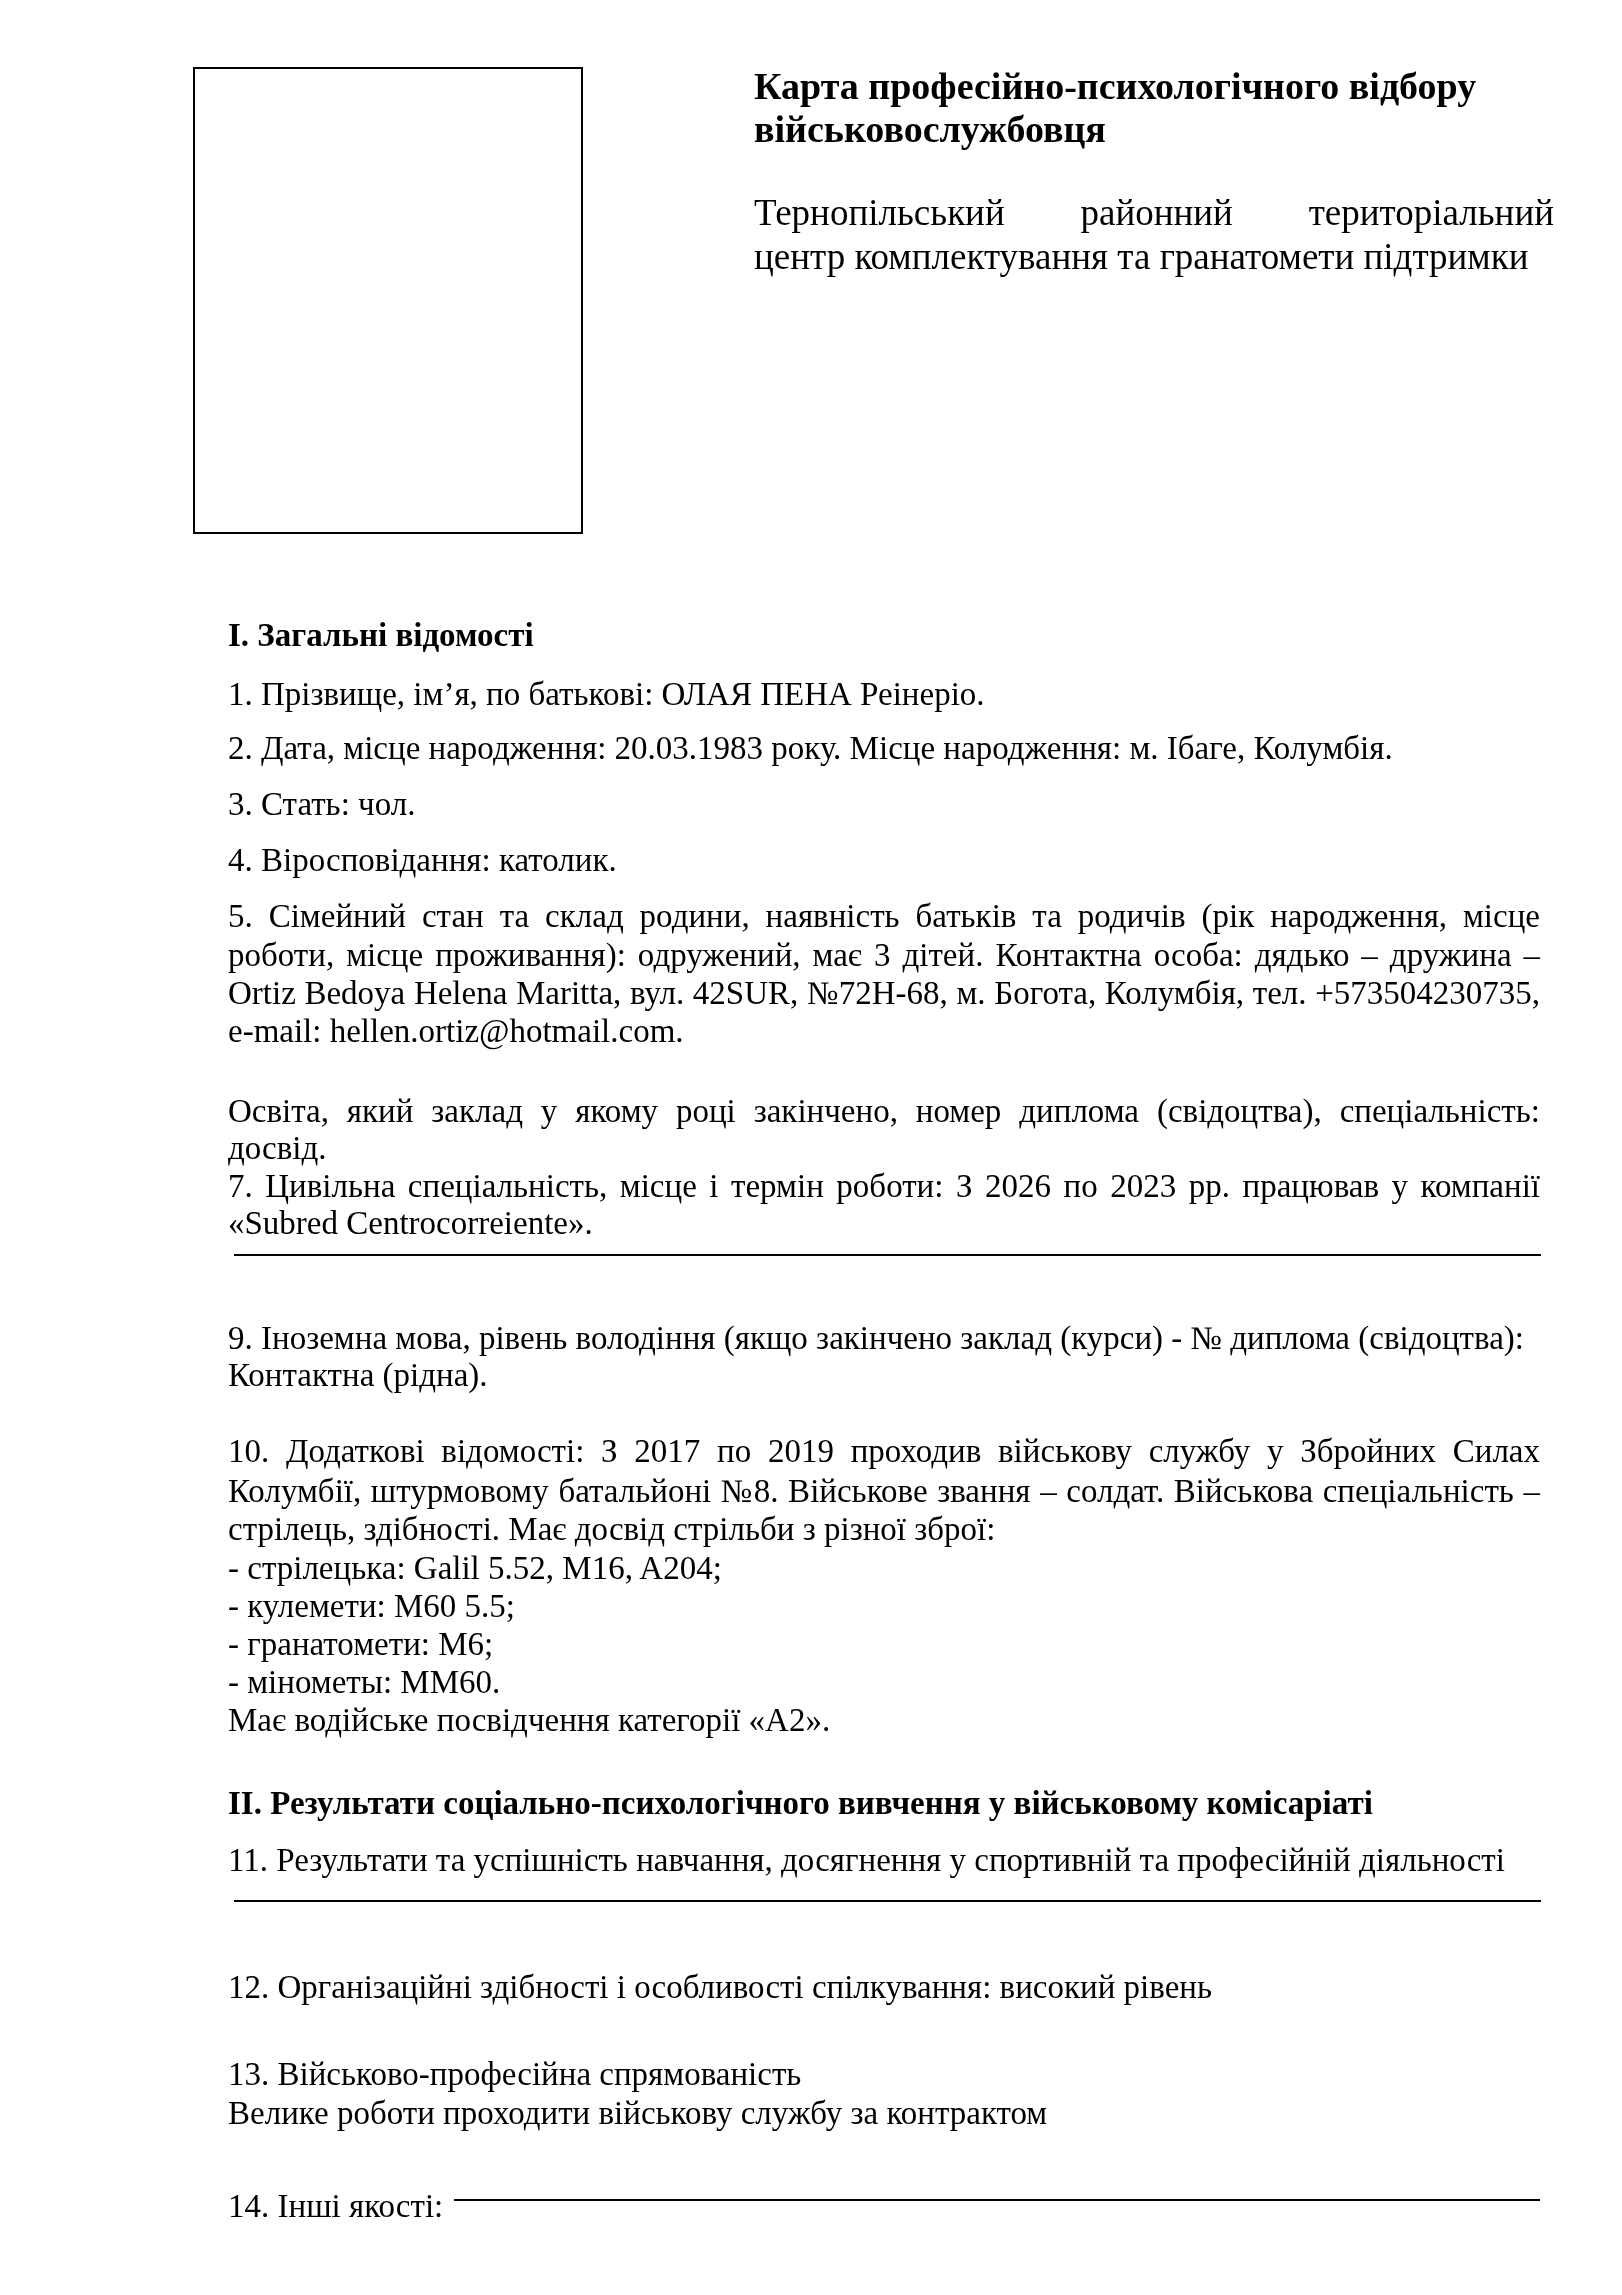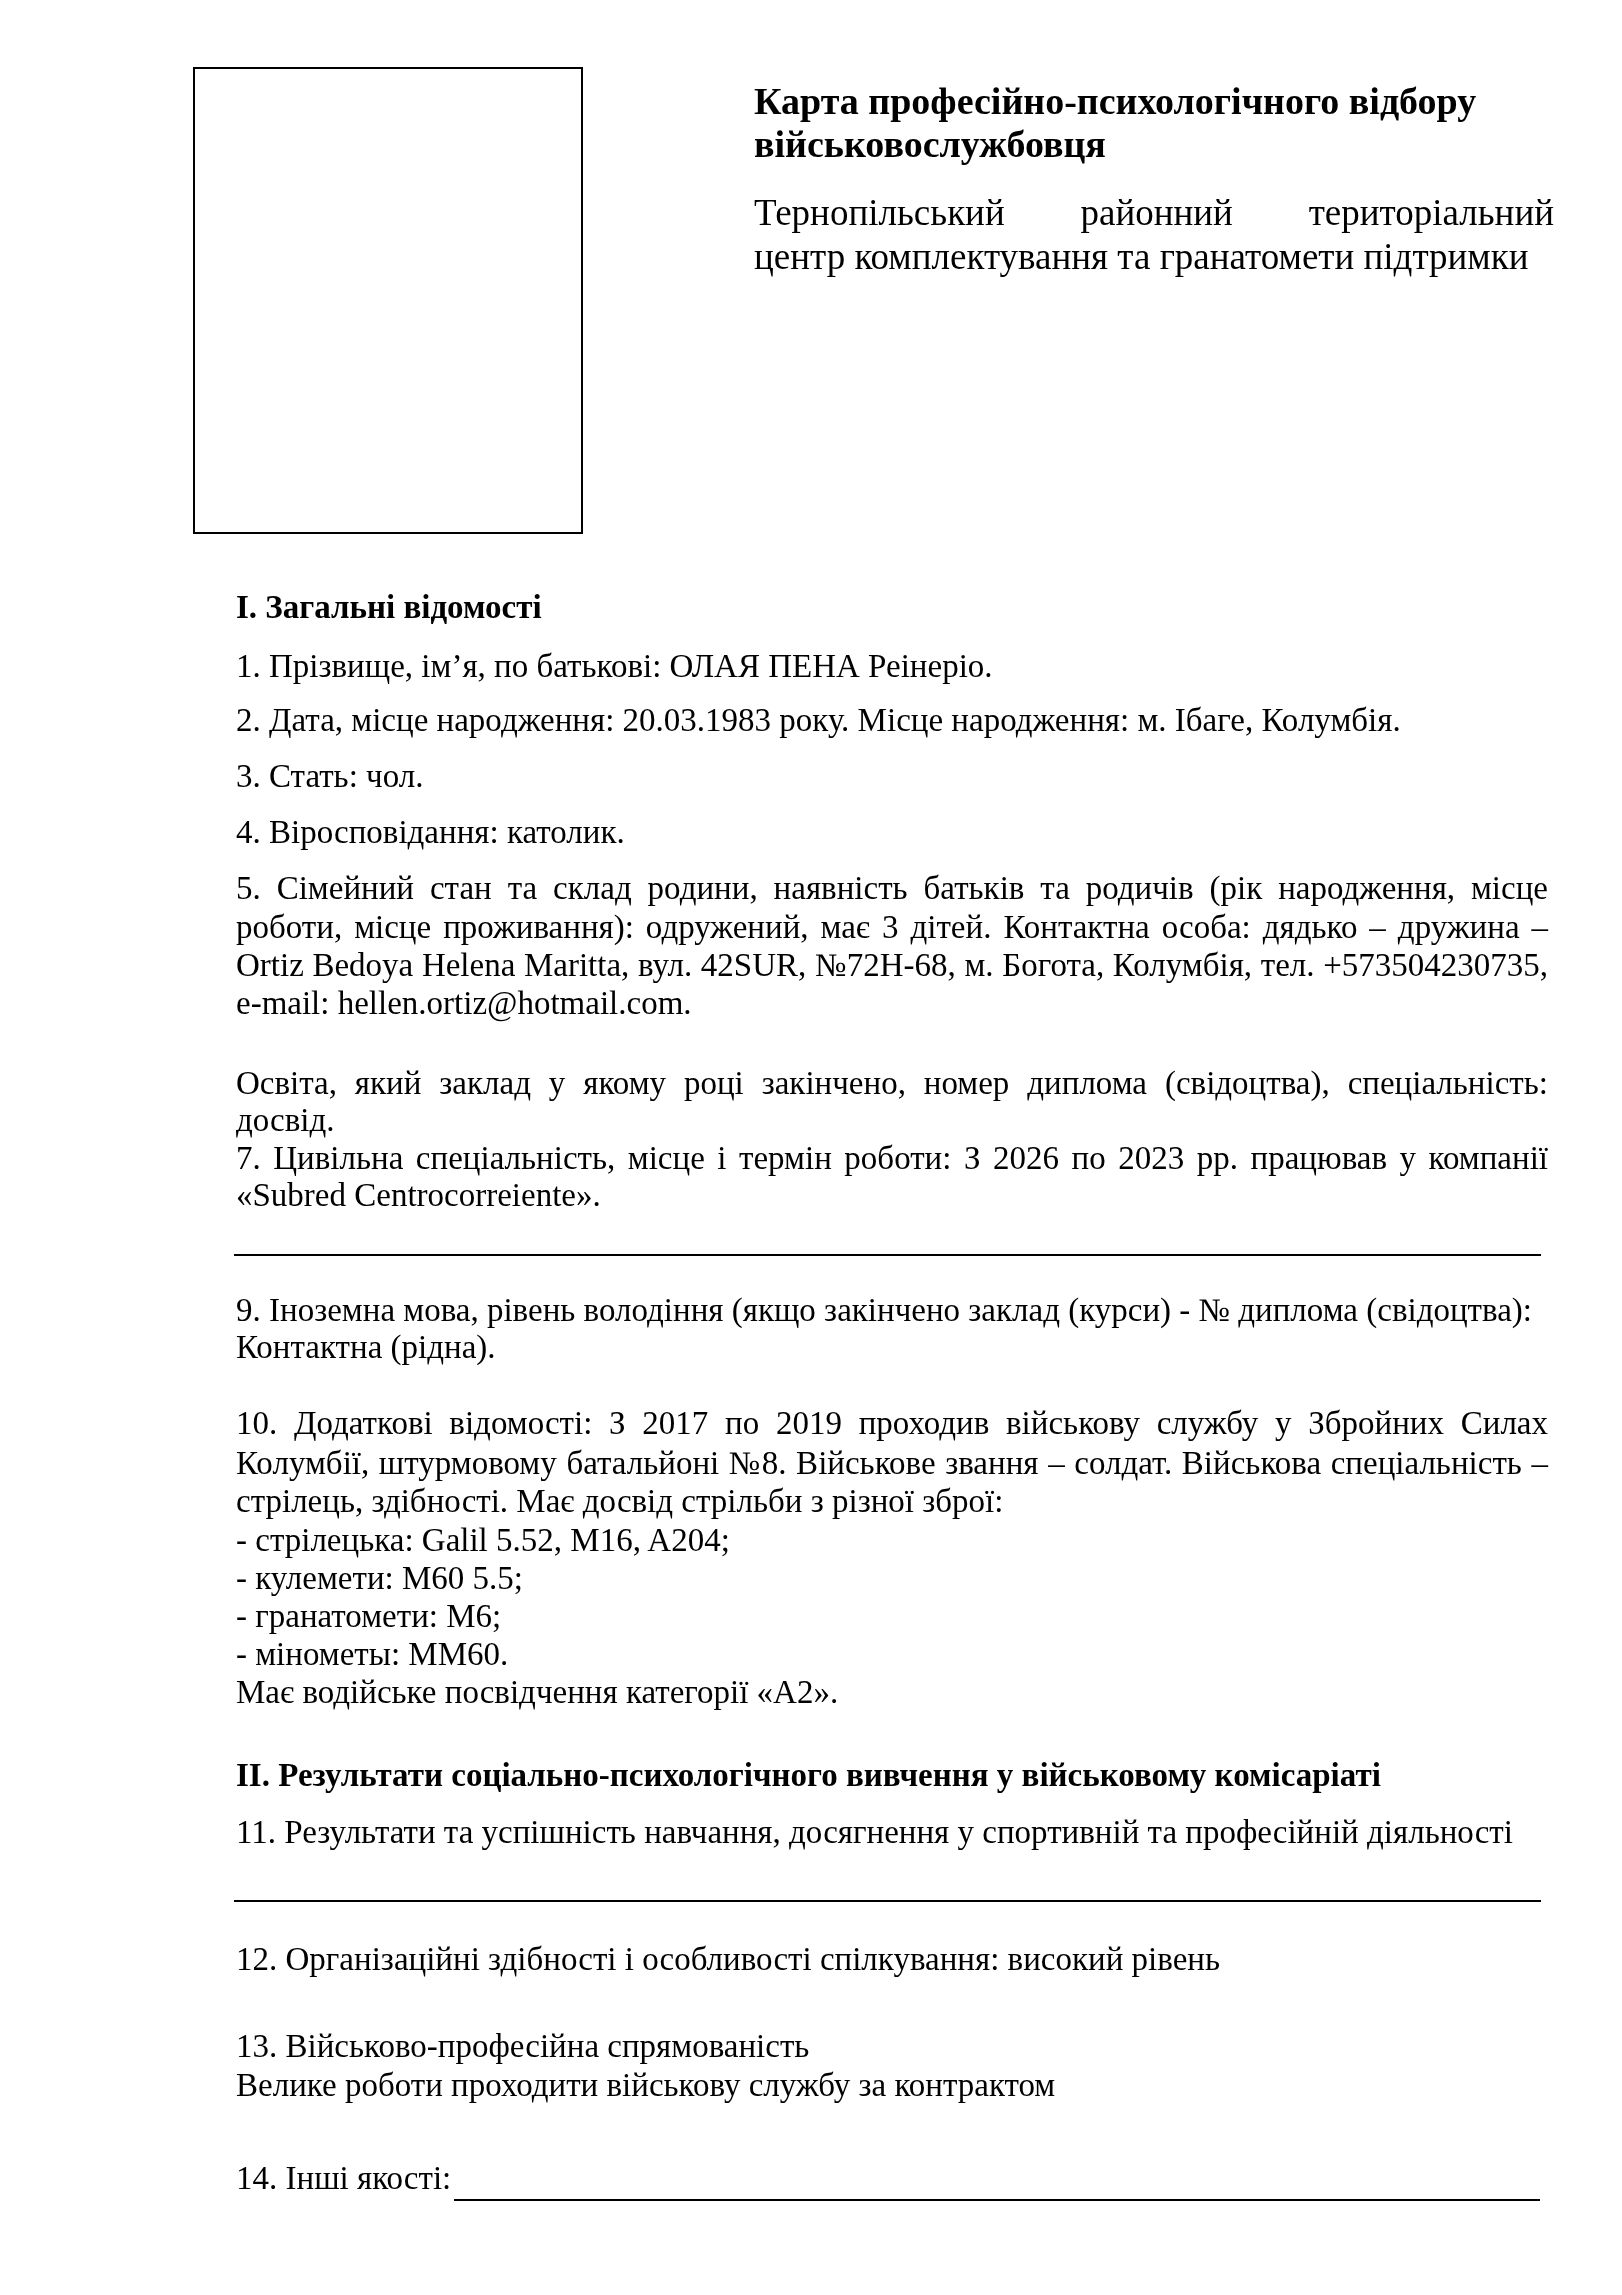--- a/index.html
+++ b/index.html
@@ -1,25 +1,25 @@
 <!DOCTYPE html>
 <html style="font-size:10.5px"><head>
 <meta charset="utf-8">
 <style>
   html, body { margin: 0; padding: 0; background: #ffffff; }
   body { width: 1622px; height: 2295px; position: relative; overflow: hidden;
          font-family: "Liberation Serif", "DejaVu Serif", serif; color: #000; }
   .abs { position: absolute; }
   .photo-box { left: 193px; top: 67px; width: 386px; height: 463px; border: 2.6px solid #000; }
-  .title { left: 754px; top: 80px; width: 805px; font-size: 38px; font-weight: bold; line-height: 43px; }
+  .title { left: 754px; top: 65px; width: 805px; font-size: 38px; font-weight: bold; line-height: 43px; }
   .subtitle { left: 754px; top: 191px; width: 800px; font-size: 37px; line-height: 44px; text-align: justify; text-align-last: left; }
   .subtitle .l1 { display: block; text-align: justify; text-align-last: justify; }
   .subtitle .l2 { display: block; }
   .body-text { font-size: 33px; line-height: 38px; }
-  .line { position: absolute; left: 236px; width: 1312px; white-space: nowrap; }
+  .line { position: absolute; left: 228px; width: 1312px; white-space: nowrap; margin-top: 28px; }
   .justify { text-align: justify; text-align-last: justify; white-space: normal; }
   .heading { font-weight: bold; }
   .rule { position: absolute; height: 2px; background: #000; }
 </style>
 </head>
 <body>
 
 <div class="abs photo-box"></div>
 
 <div class="abs title">

